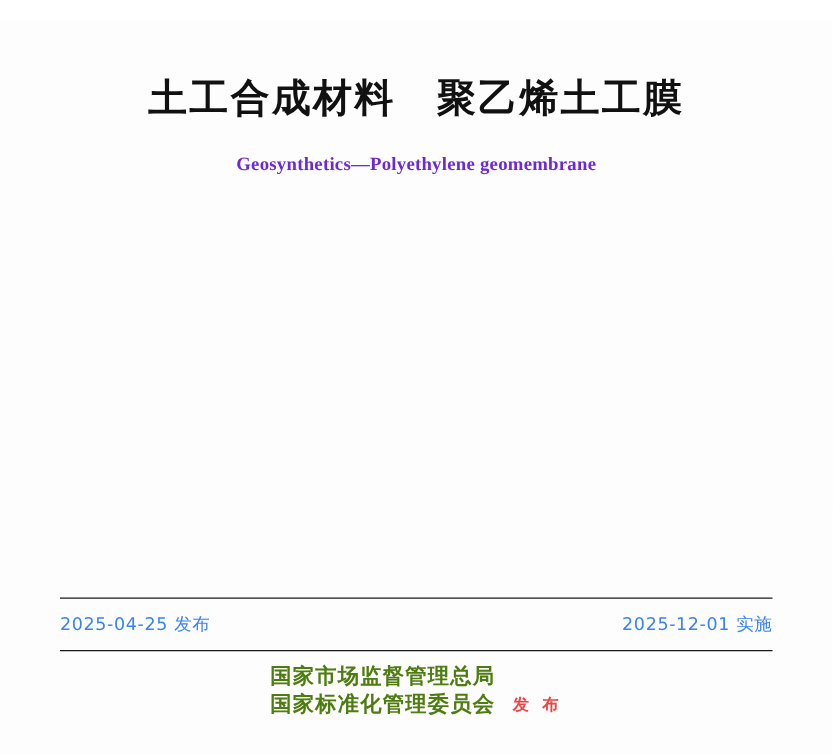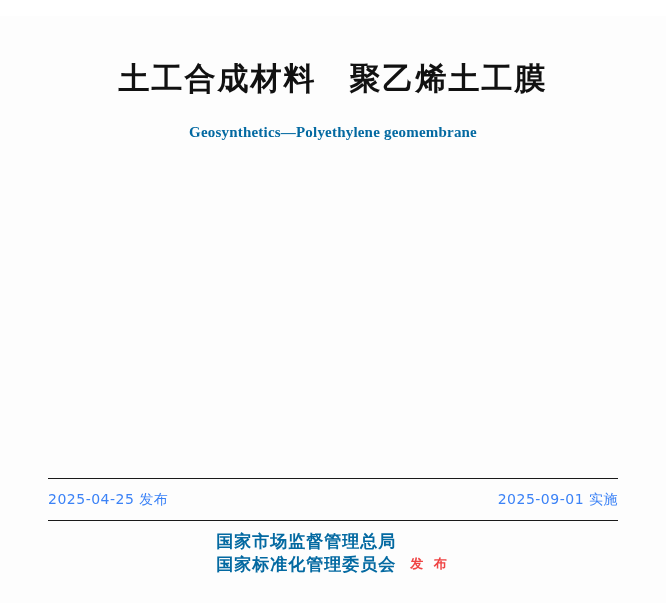--- a/index.html
+++ b/index.html
@@ -37,21 +37,21 @@
   .title-en {
     position: absolute;
     top: 108px;
     left: 0;
     width: 666px;
     text-align: center;
     font-family: "Liberation Serif", serif;
     font-weight: bold;
     font-size: 15px;
     letter-spacing: 0.2px;
-    color: #0369a1;
+    color: #6d28d9;
   }
   .blank-body {
     position: absolute;
     top: 150px;
     left: 0;
     width: 666px;
     height: 300px;
   }
   .footer-rule {
     position: absolute;
@@ -89,21 +89,21 @@
   }
   .issuer-names {
     display: flex;
     flex-direction: column;
     align-items: center;
     font-family: "DejaVu Sans", sans-serif;
     font-weight: bold;
     font-size: 17px;
     line-height: 1.35;
     letter-spacing: 1px;
-    color: #0369a1;
+    color: #4d7c0f;
   }
   .issue-word {
     margin-left: 14px;
     align-self: flex-end;
     padding-bottom: 3px;
     font-family: "DejaVu Sans", sans-serif;
     font-weight: bold;
     font-size: 13px;
     letter-spacing: 3px;
     color: #ef4444;
@@ -117,21 +117,21 @@
   <div class="title-zh">土工合成材料　聚乙烯土工膜</div>
 
   <div class="title-en">Geosynthetics—Polyethylene geomembrane</div>
 
   <div class="blank-body"></div>
 
   <div class="footer-rule rule-top"></div>
 
   <div class="date-row">
     <span class="date-item">2025-04-25 发布</span>
-    <span class="date-item">2025-09-01 实施</span>
+    <span class="date-item">2025-12-01 实施</span>
   </div>
 
   <div class="footer-rule rule-bottom"></div>
 
   <div class="issuer-block">
     <div class="issuer-names">
       <span>国家市场监督管理总局</span>
       <span>国家标准化管理委员会</span>
     </div>
     <span class="issue-word">发 布</span>

